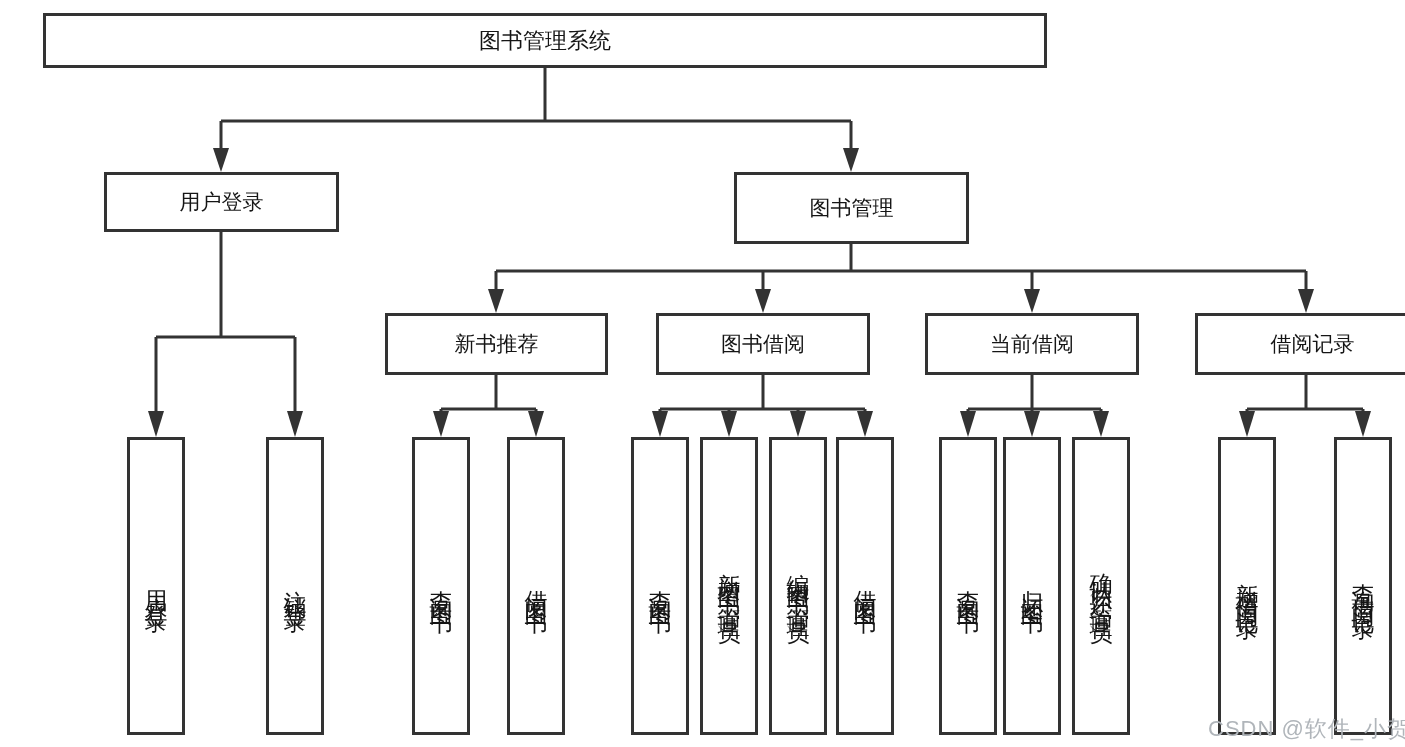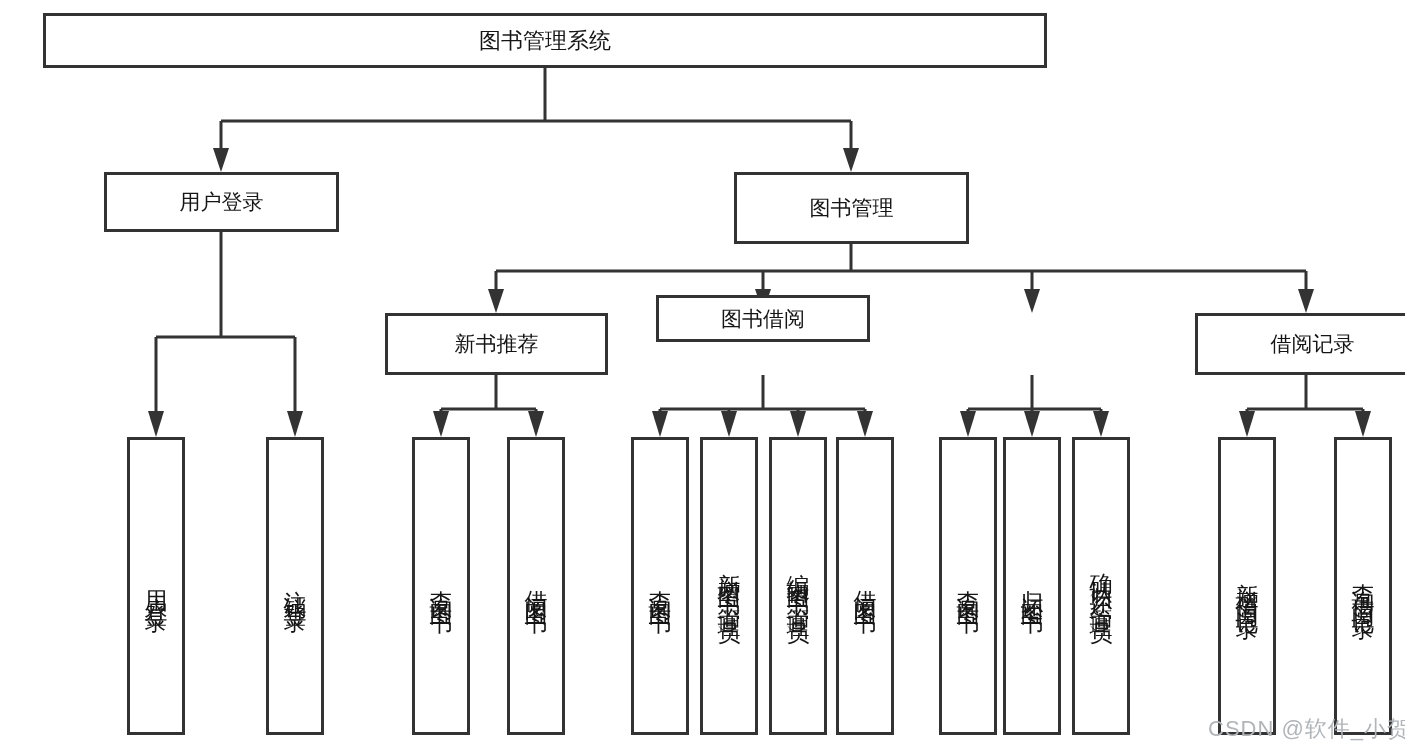--- a/index.html
+++ b/index.html
@@ -80,21 +80,22 @@
       <polygon points="1333,411 1349,411 1341,437"></polygon>
     </g>
   </svg>
 
   <div class="node root-node" style="left:21px;top:13px;width:1004px;height:55px;">图书管理系统</div>
 
   <div class="node branch-node" style="left:82px;top:172px;width:235px;height:60px;">用户登录</div>
   <div class="node branch-node" style="left:712px;top:172px;width:235px;height:72px;">图书管理</div>
 
   <div class="node branch-node" style="left:363px;top:313px;width:223px;height:62px;">新书推荐</div>
-  <div class="node branch-node" style="left:634px;top:295px;width:214px;height:47px;">图书借阅</div>
+  <div class="node branch-node" style="left:634px;top:313px;width:214px;height:62px;">图书借阅</div>
+  <div class="node branch-node" style="left:903px;top:313px;width:214px;height:62px;">当前借阅</div>
   <div class="node branch-node" style="left:1173px;top:313px;width:222px;height:62px;padding-left:13px;">借阅记录</div>
 
   <div class="node leaf" style="left:105px;top:437px;width:58px;height:298px;">用户登录</div>
   <div class="node leaf" style="left:244px;top:437px;width:58px;height:298px;">注销登录</div>
 
   <div class="node leaf" style="left:390px;top:437px;width:58px;height:298px;">查询图书</div>
   <div class="node leaf" style="left:485px;top:437px;width:58px;height:298px;">借阅图书</div>
 
   <div class="node leaf" style="left:609px;top:437px;width:58px;height:298px;">查询图书</div>
   <div class="node leaf" style="left:678px;top:437px;width:58px;height:298px;">新增图书（管理员）</div>

